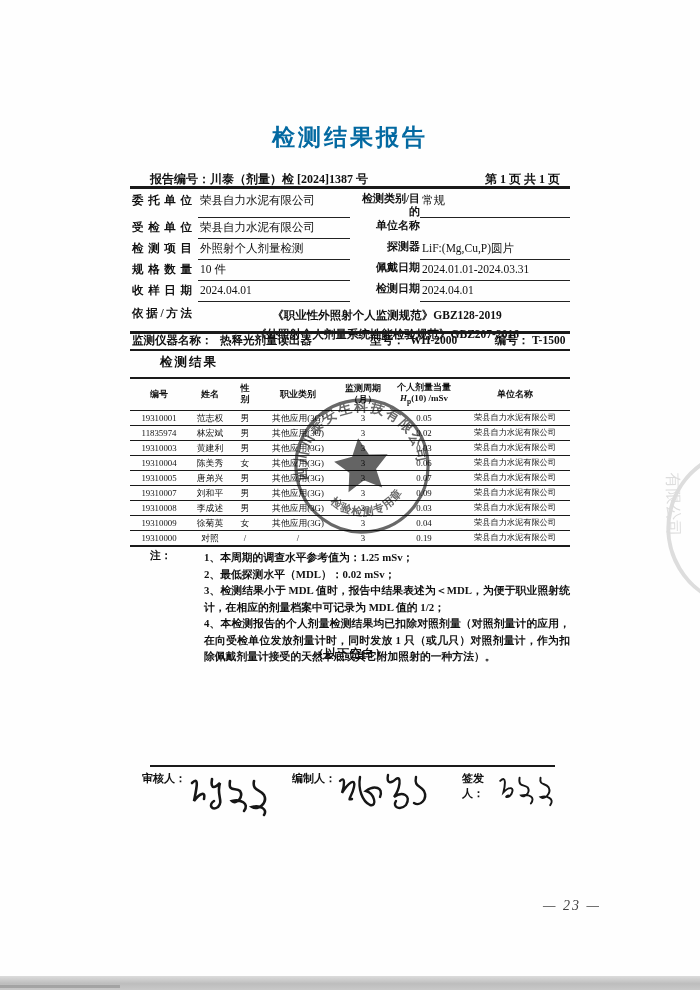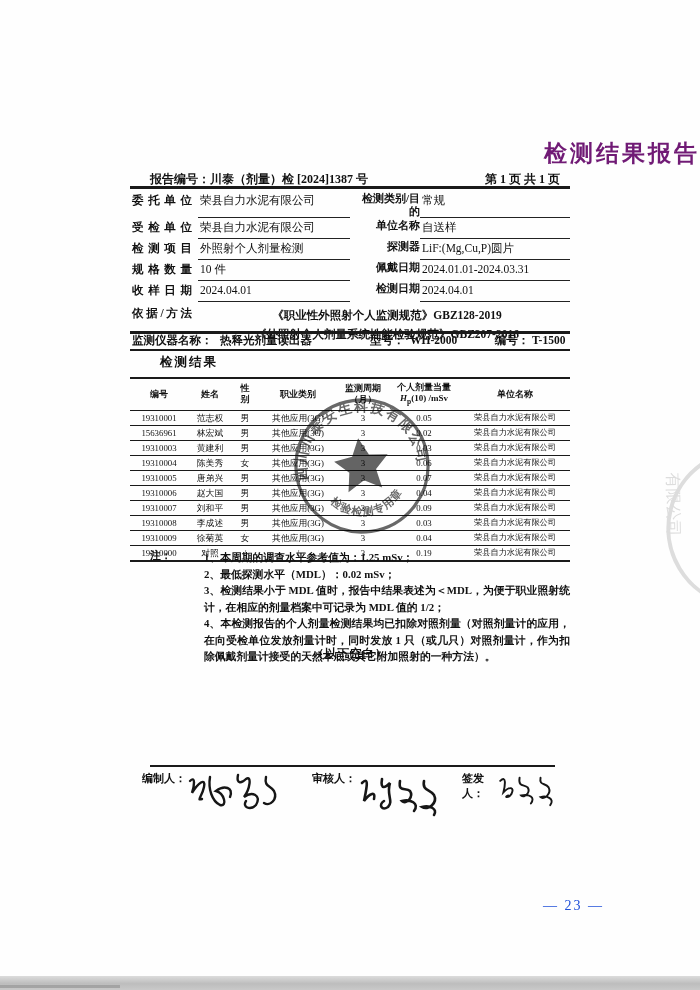--- a/index.html
+++ b/index.html
@@ -2,22 +2,22 @@
 <html><head>
 <meta charset="utf-8">
 <style>
   html,body{margin:0;padding:0;background:#e9e9e9;}
   .page{
     position:relative;width:700px;height:990px;background:#fefefe;
     font-family:"Liberation Serif","DejaVu Serif",serif;color:#111;
     overflow:hidden;margin:0 auto;
   }
   .title{
-    position:absolute;top:138px;left:0;width:100%;text-align:right;
-    font-size:23px;font-weight:bold;letter-spacing:3px;color:#701a75;
+    position:absolute;top:122px;left:0;width:100%;text-align:center;
+    font-size:23px;font-weight:bold;letter-spacing:3px;color:#0369a1;
   }
   .report-row{
     position:absolute;top:171px;left:150px;width:410px;
     display:flex;justify-content:space-between;font-size:12px;font-weight:bold;
   }
   .hrule{position:absolute;left:130px;width:440px;background:#1a1a1a;}
   .hr1{top:186px;height:3px;}
   .hr2{top:331px;height:3px;}
   .hr3{top:349px;height:2px;}
   
@@ -81,21 +81,21 @@
   
   .stamp{
     position:absolute;top:392px;left:288px;width:148px;height:148px;
     opacity:.82;transform:rotate(-8deg);pointer-events:none;mix-blend-mode:multiply;
   }
   .edge-stamp{
     position:absolute;top:430px;right:-58px;width:130px;height:170px;
     opacity:.22;transform:rotate(14deg);pointer-events:none;
   }
   .page-number{
-    position:absolute;top:898px;left:543px;font-size:14px;letter-spacing:2px;color:#1d4ed8;
+    position:absolute;top:898px;left:543px;font-size:14px;letter-spacing:2px;color:#404040;font-style:italic;
   }
   .scan-edge{
     position:absolute;left:0;bottom:0;width:100%;height:14px;
     background:linear-gradient(to bottom,#dcdcdc 0%,#bdbdbd 55%,#c9c9c9 100%);
   }
   .scan-edge-dark{
     position:absolute;left:0;bottom:2px;width:120px;height:3px;background:#8f8f8f;opacity:.6;
   }
 </style>
 </head>
@@ -117,21 +117,20 @@
     <div class="info-row">
         <span class="cell-l1"><span class="jlabel">委托单位</span></span>
         <span class="cell-v1">荣县自力水泥有限公司</span>
         <span class="cell-l2">检测类别/目的</span>
         <span class="cell-v2">常规</span>
       </div>
       <div class="info-row">
         <span class="cell-l1"><span class="jlabel">受检单位</span></span>
         <span class="cell-v1">荣县自力水泥有限公司</span>
         <span class="cell-l2">单位名称</span>
-        <span class="cell-v2">自送样</span>
       </div>
       <div class="info-row">
         <span class="cell-l1"><span class="jlabel">检测项目</span></span>
         <span class="cell-v1">外照射个人剂量检测</span>
         <span class="cell-l2">探测器</span>
         <span class="cell-v2">LiF:(Mg,Cu,P)圆片</span>
       </div>
       <div class="info-row">
         <span class="cell-l1"><span class="jlabel">规格数量</span></span>
         <span class="cell-v1">10 件</span>
@@ -199,21 +198,21 @@
         <tr>
           <td>19310001</td>
           <td>范志权</td>
           <td>男</td>
           <td>其他应用(3G)</td>
           <td>3</td>
           <td>0.05</td>
           <td style="font-size: 8.2px;">荣县自力水泥有限公司</td>
         </tr>
         <tr>
-          <td>15636961</td>
+          <td>11835974</td>
           <td>林宏斌</td>
           <td>男</td>
           <td>其他应用(3G)</td>
           <td>3</td>
           <td>0.02</td>
           <td style="font-size: 8.2px;">荣县自力水泥有限公司</td>
         </tr>
         <tr>
           <td>19310003</td>
           <td>黄建利</td>
@@ -232,29 +231,20 @@
           <td>0.06</td>
           <td style="font-size: 8.2px;">荣县自力水泥有限公司</td>
         </tr>
         <tr>
           <td>19310005</td>
           <td>唐弟兴</td>
           <td>男</td>
           <td>其他应用(3G)</td>
           <td>3</td>
           <td>0.07</td>
-          <td style="font-size: 8.2px;">荣县自力水泥有限公司</td>
-        </tr>
-        <tr>
-          <td>19310006</td>
-          <td>赵大国</td>
-          <td>男</td>
-          <td>其他应用(3G)</td>
-          <td>3</td>
-          <td>0.04</td>
           <td style="font-size: 8.2px;">荣县自力水泥有限公司</td>
         </tr>
         <tr>
           <td>19310007</td>
           <td>刘和平</td>
           <td>男</td>
           <td>其他应用(3G)</td>
           <td>3</td>
           <td>0.09</td>
           <td style="font-size: 8.2px;">荣县自力水泥有限公司</td>
@@ -316,42 +306,42 @@
           <div>3、检测结果小于 MDL 值时，报告中结果表述为＜MDL，为便于职业照射统计，在相应的剂量档案中可记录为 MDL 值的 1/2；</div>
           <div>4、本检测报告的个人剂量检测结果均已扣除对照剂量（对照剂量计的应用，在向受检单位发放剂量计时，同时发放 1 只（或几只）对照剂量计，作为扣除佩戴剂量计接受的天然本底或其它附加照射的一种方法）。</div>
         </span>
     </div>
   </div>
 
   <div class="blank-note">（以下空白）</div>
 
   <div class="sig-line"></div>
   <div class="sigs">
+    <div class="sig-block sig2">
+      <span class="lab">审核人：</span>
+      <svg class="sig-svg" width="90" height="50" viewBox="0 0 90 50">
+        <g fill="none" stroke="#161616" stroke-width="2.6" stroke-linecap="round">          
+            <path d="M6,16 C14,8 10,24 8,34 C14,26 20,24 18,32"></path>
+          <path d="M26,12 C24,24 30,20 34,16 C30,28 38,34 32,40 C26,44 22,38 28,34"></path>
+          <path d="M44,14 C42,26 50,20 54,24 C58,30 50,38 46,34 C54,32 64,36 58,44"></path>
+          <path d="M68,14 C66,24 74,22 78,28 C82,36 72,44 66,40 C74,38 82,42 78,48"></path>
+        </g>
+      </svg>
+    </div>
     <div class="sig-block sig1">
       <span class="lab">编制人：</span>
       <svg class="sig-svg" width="100" height="48" viewBox="0 0 100 48">
         <g fill="none" stroke="#161616" stroke-width="2.4" stroke-linecap="round">
           <path d="M4,14 C10,8 8,20 6,26 C12,16 20,10 18,20 C16,30 10,34 16,32"></path>
           <path d="M24,10 C22,22 26,34 34,38 C42,40 38,26 30,24 C38,18 48,20 44,30"></path>
           <path d="M52,8 C50,18 56,16 60,12 C66,8 64,22 58,30 C66,24 76,28 70,38 C64,44 56,40 60,34"></path>
           <path d="M80,10 C78,20 84,18 88,24 C92,32 84,40 78,36"></path>
         </g>
       </svg>
     </div>
-    <div class="sig-block sig2">
-      <span class="lab">审核人：</span>
-      <svg class="sig-svg" width="90" height="50" viewBox="0 0 90 50">
-        <g fill="none" stroke="#161616" stroke-width="2.6" stroke-linecap="round">          
-            <path d="M6,16 C14,8 10,24 8,34 C14,26 20,24 18,32"></path>
-          <path d="M26,12 C24,24 30,20 34,16 C30,28 38,34 32,40 C26,44 22,38 28,34"></path>
-          <path d="M44,14 C42,26 50,20 54,24 C58,30 50,38 46,34 C54,32 64,36 58,44"></path>
-          <path d="M68,14 C66,24 74,22 78,28 C82,36 72,44 66,40 C74,38 82,42 78,48"></path>
-        </g>
-      </svg>
-    </div>
     <div class="sig-block sig3">
       <span class="lab">签发人：</span>
       <svg class="sig-svg" width="80" height="44" viewBox="0 0 80 44">
         <g fill="none" stroke="#161616" stroke-width="2.4" stroke-linecap="round">
           <path d="M4,12 C12,4 10,18 8,26 C16,18 22,20 18,28 C14,34 8,32 14,30"></path>
           <path d="M28,8 C26,20 34,16 38,20 C42,26 34,34 30,30 C40,28 48,32 42,40"></path>
           <path d="M54,8 C52,18 60,14 64,20 C68,28 58,36 54,32 C62,30 72,34 66,42"></path>
         </g>
       </svg>
     </div>

